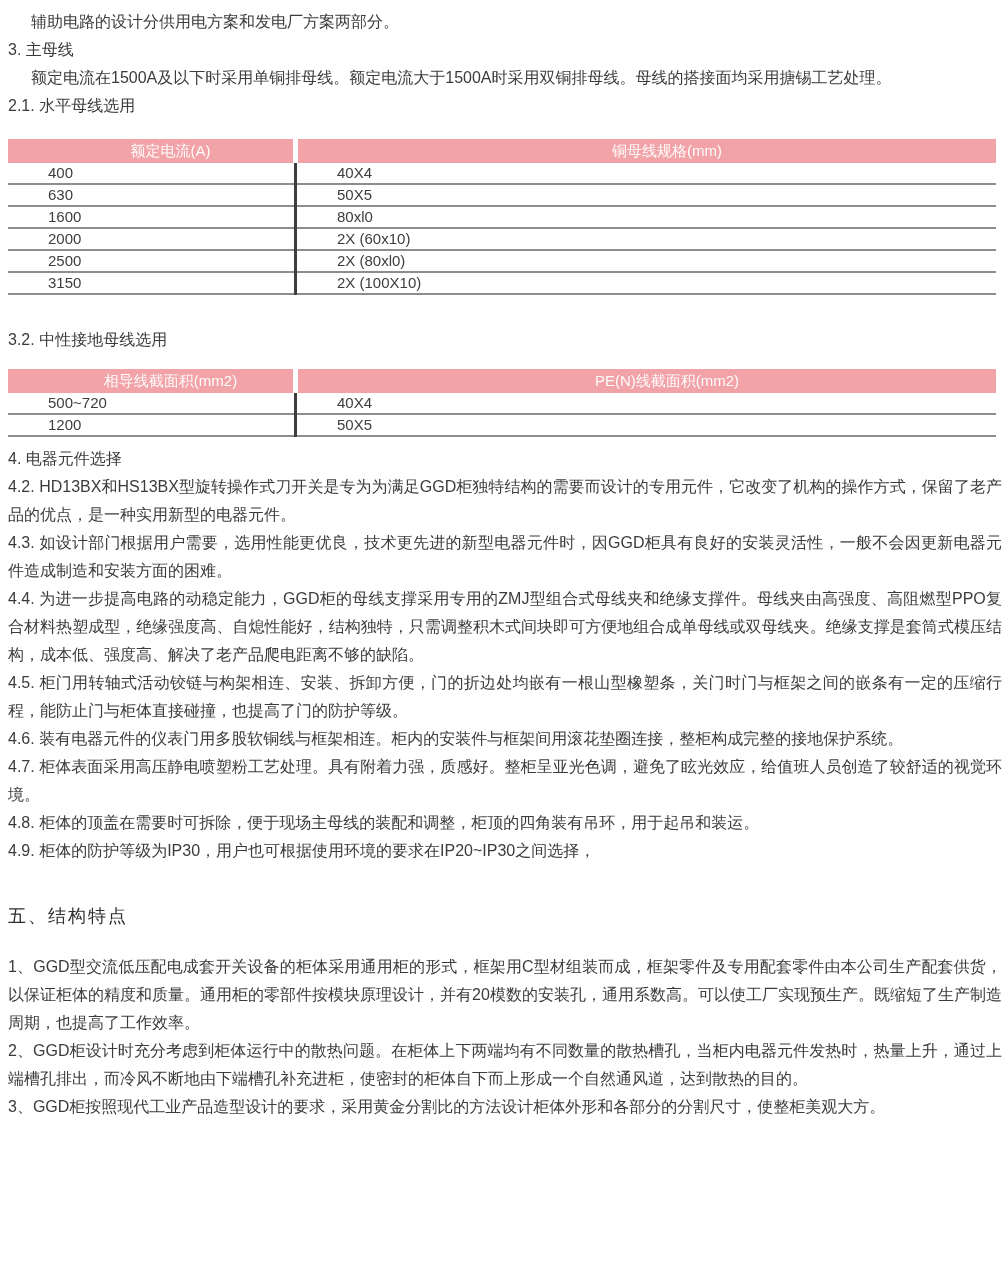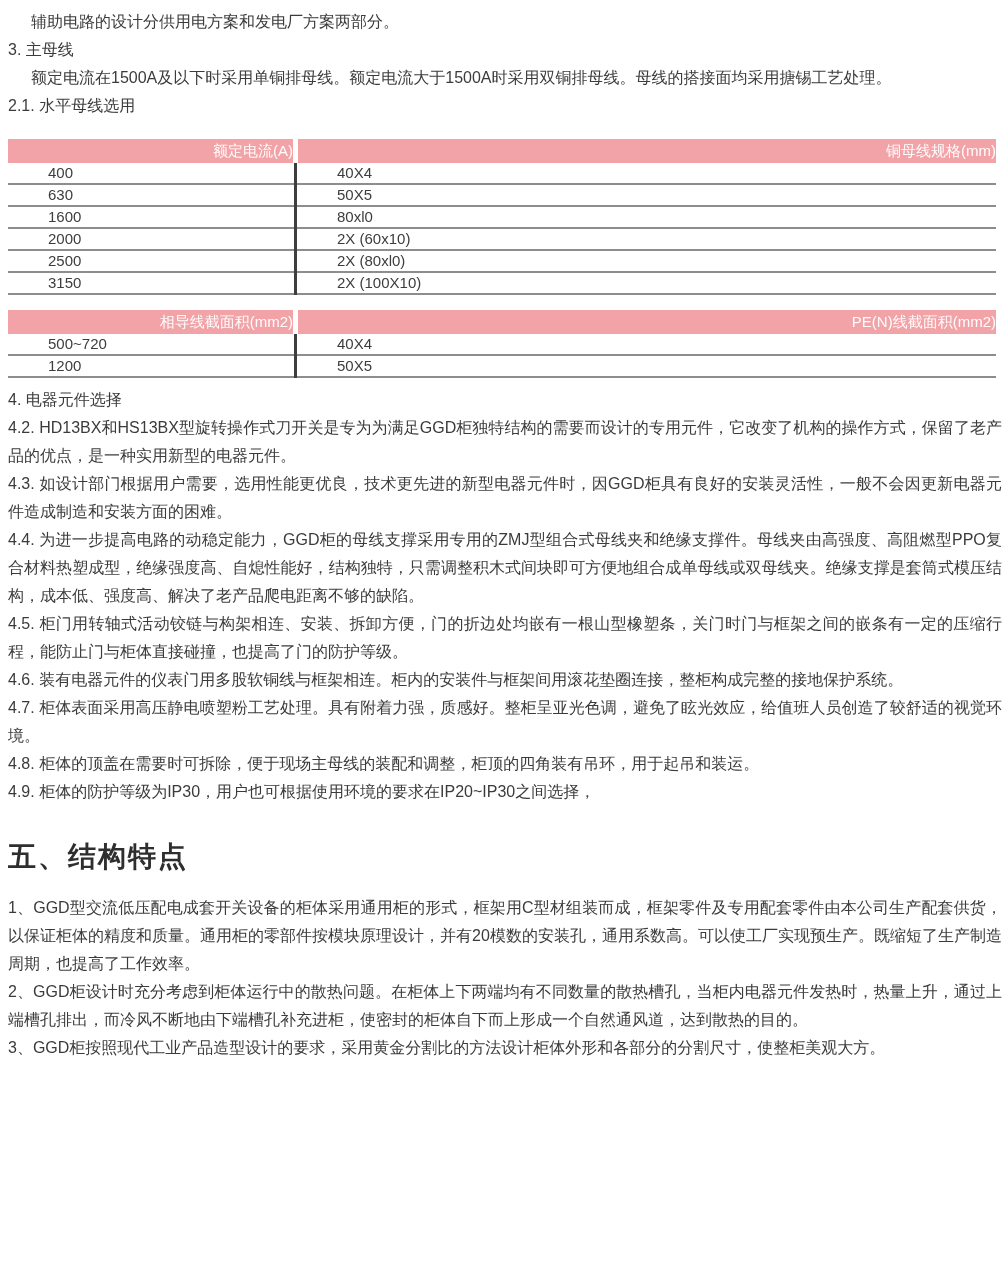--- a/index.html
+++ b/index.html
@@ -34,21 +34,21 @@
   table.spec-table {
     border-collapse: collapse;
     table-layout: fixed;
     width: 988px;
   }
   table.spec-table th {
     background: #f2a3a8;
     color: rgba(255,255,255,0.96);
     font-weight: normal;
     font-size: 15px;
-    text-align: right;
+    text-align: center;
     padding: 3px 0 3px 40px;
     height: 18px;
     line-height: 18px;
     white-space: nowrap;
     overflow: hidden;
   }
   table.spec-table th:first-child {
     width: 245px;
     border-right: 5px solid #ffffff;
   }
@@ -65,22 +65,22 @@
   table.spec-table td:first-child {
     border-right: 3px solid #3e3e3e;
   }
   .table-1 { margin-top: 19px; }
   .heading-3-2 { margin-top: 31px; }
   .table-2 { margin-top: 15px; }
   .heading-4 { margin-top: 8px; }
   .sec5-heading {
     margin-top: 36px;
     margin-bottom: 22px;
-    font-size: 28px;
-    font-weight: bold;
+    font-size: 18px;
+    font-weight: normal;
     line-height: 30px;
     color: #2e2e2e;
     letter-spacing: 2px;
   }
 </style>
 </head>
 <body>
 
 <div class="page">
 
@@ -117,20 +117,21 @@
         <td>2500</td>
         <td>2X (80xl0)</td>
       </tr>
       <tr>
         <td>3150</td>
         <td>2X (100X10)</td>
       </tr>
     </tbody>
   </table>
 
+  <p class="line heading-3-2">3.2. 中性接地母线选用</p>
 
   <table class="spec-table table-2">
     <thead>
       <tr>
         <th>相导线截面积(mm2)</th>
         <th>PE(N)线截面积(mm2)</th>
       </tr>
     </thead>
     <tbody>
       <tr>

